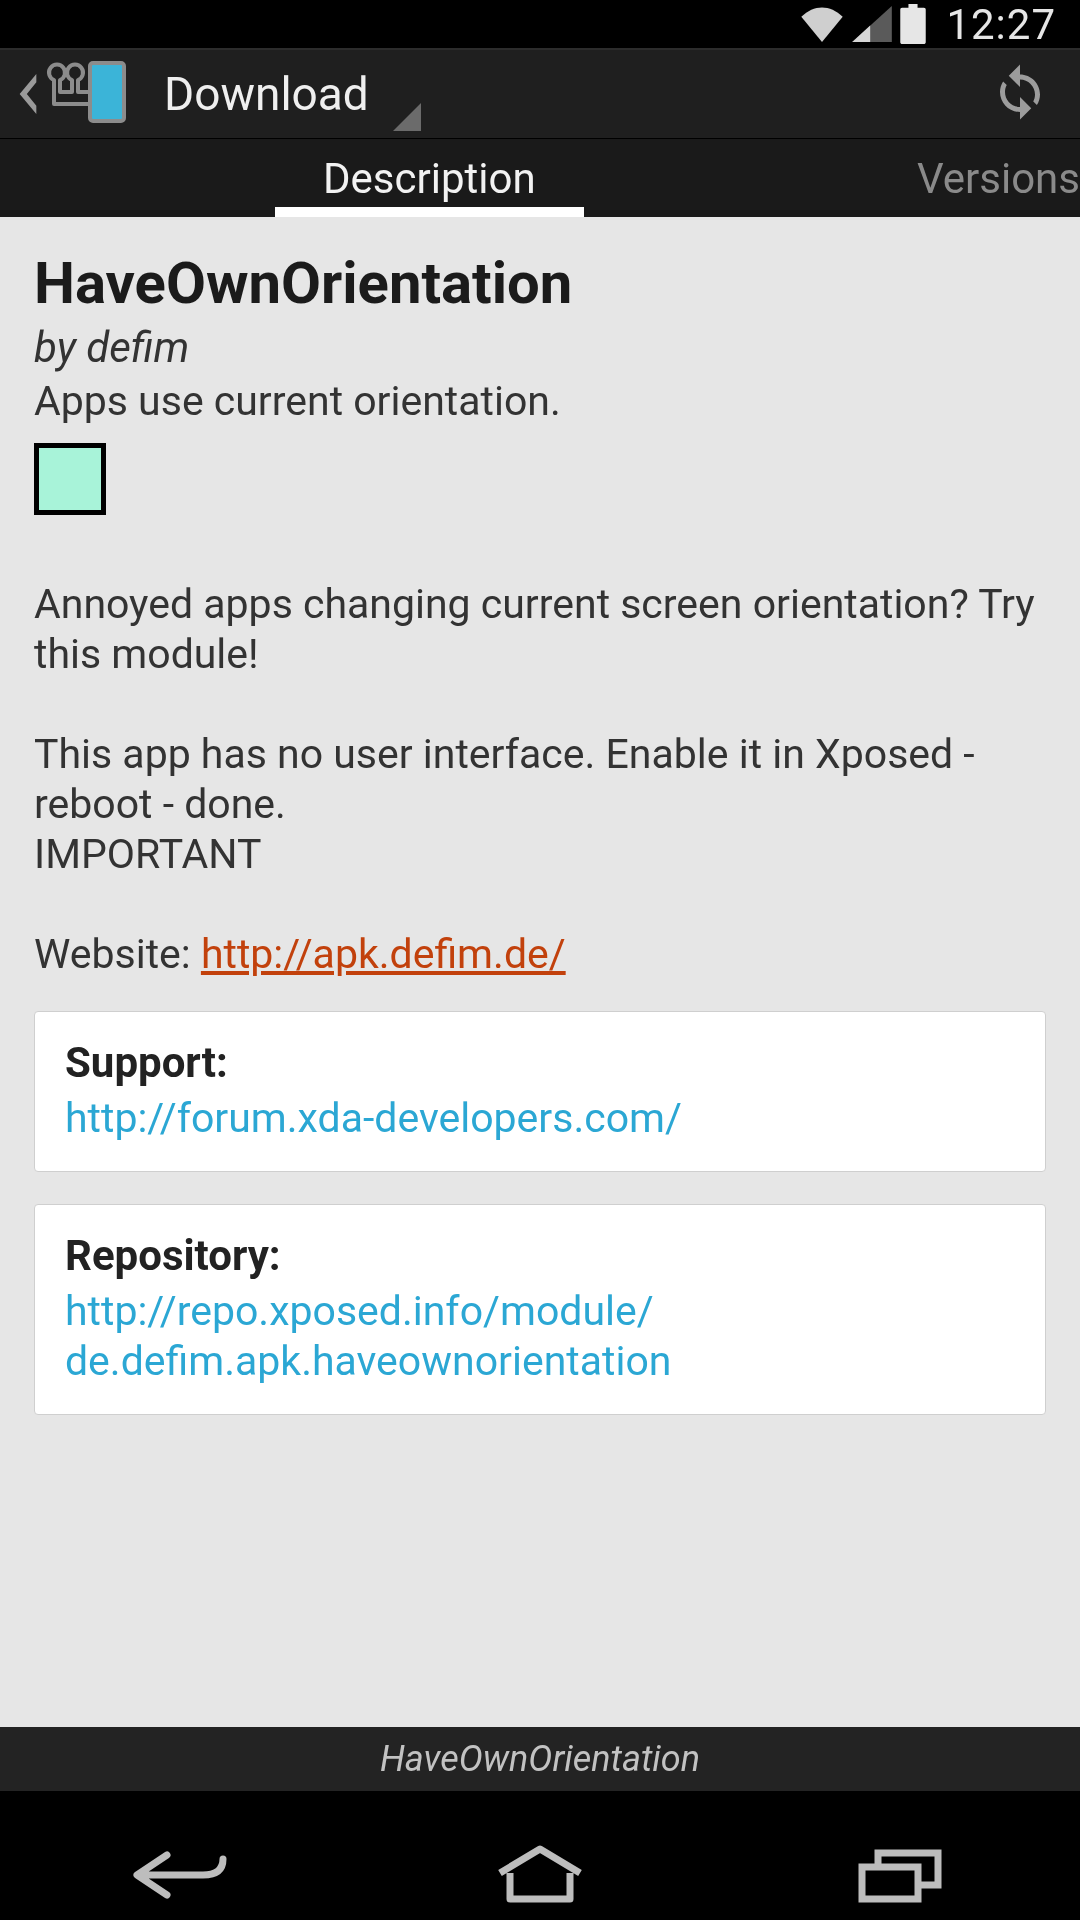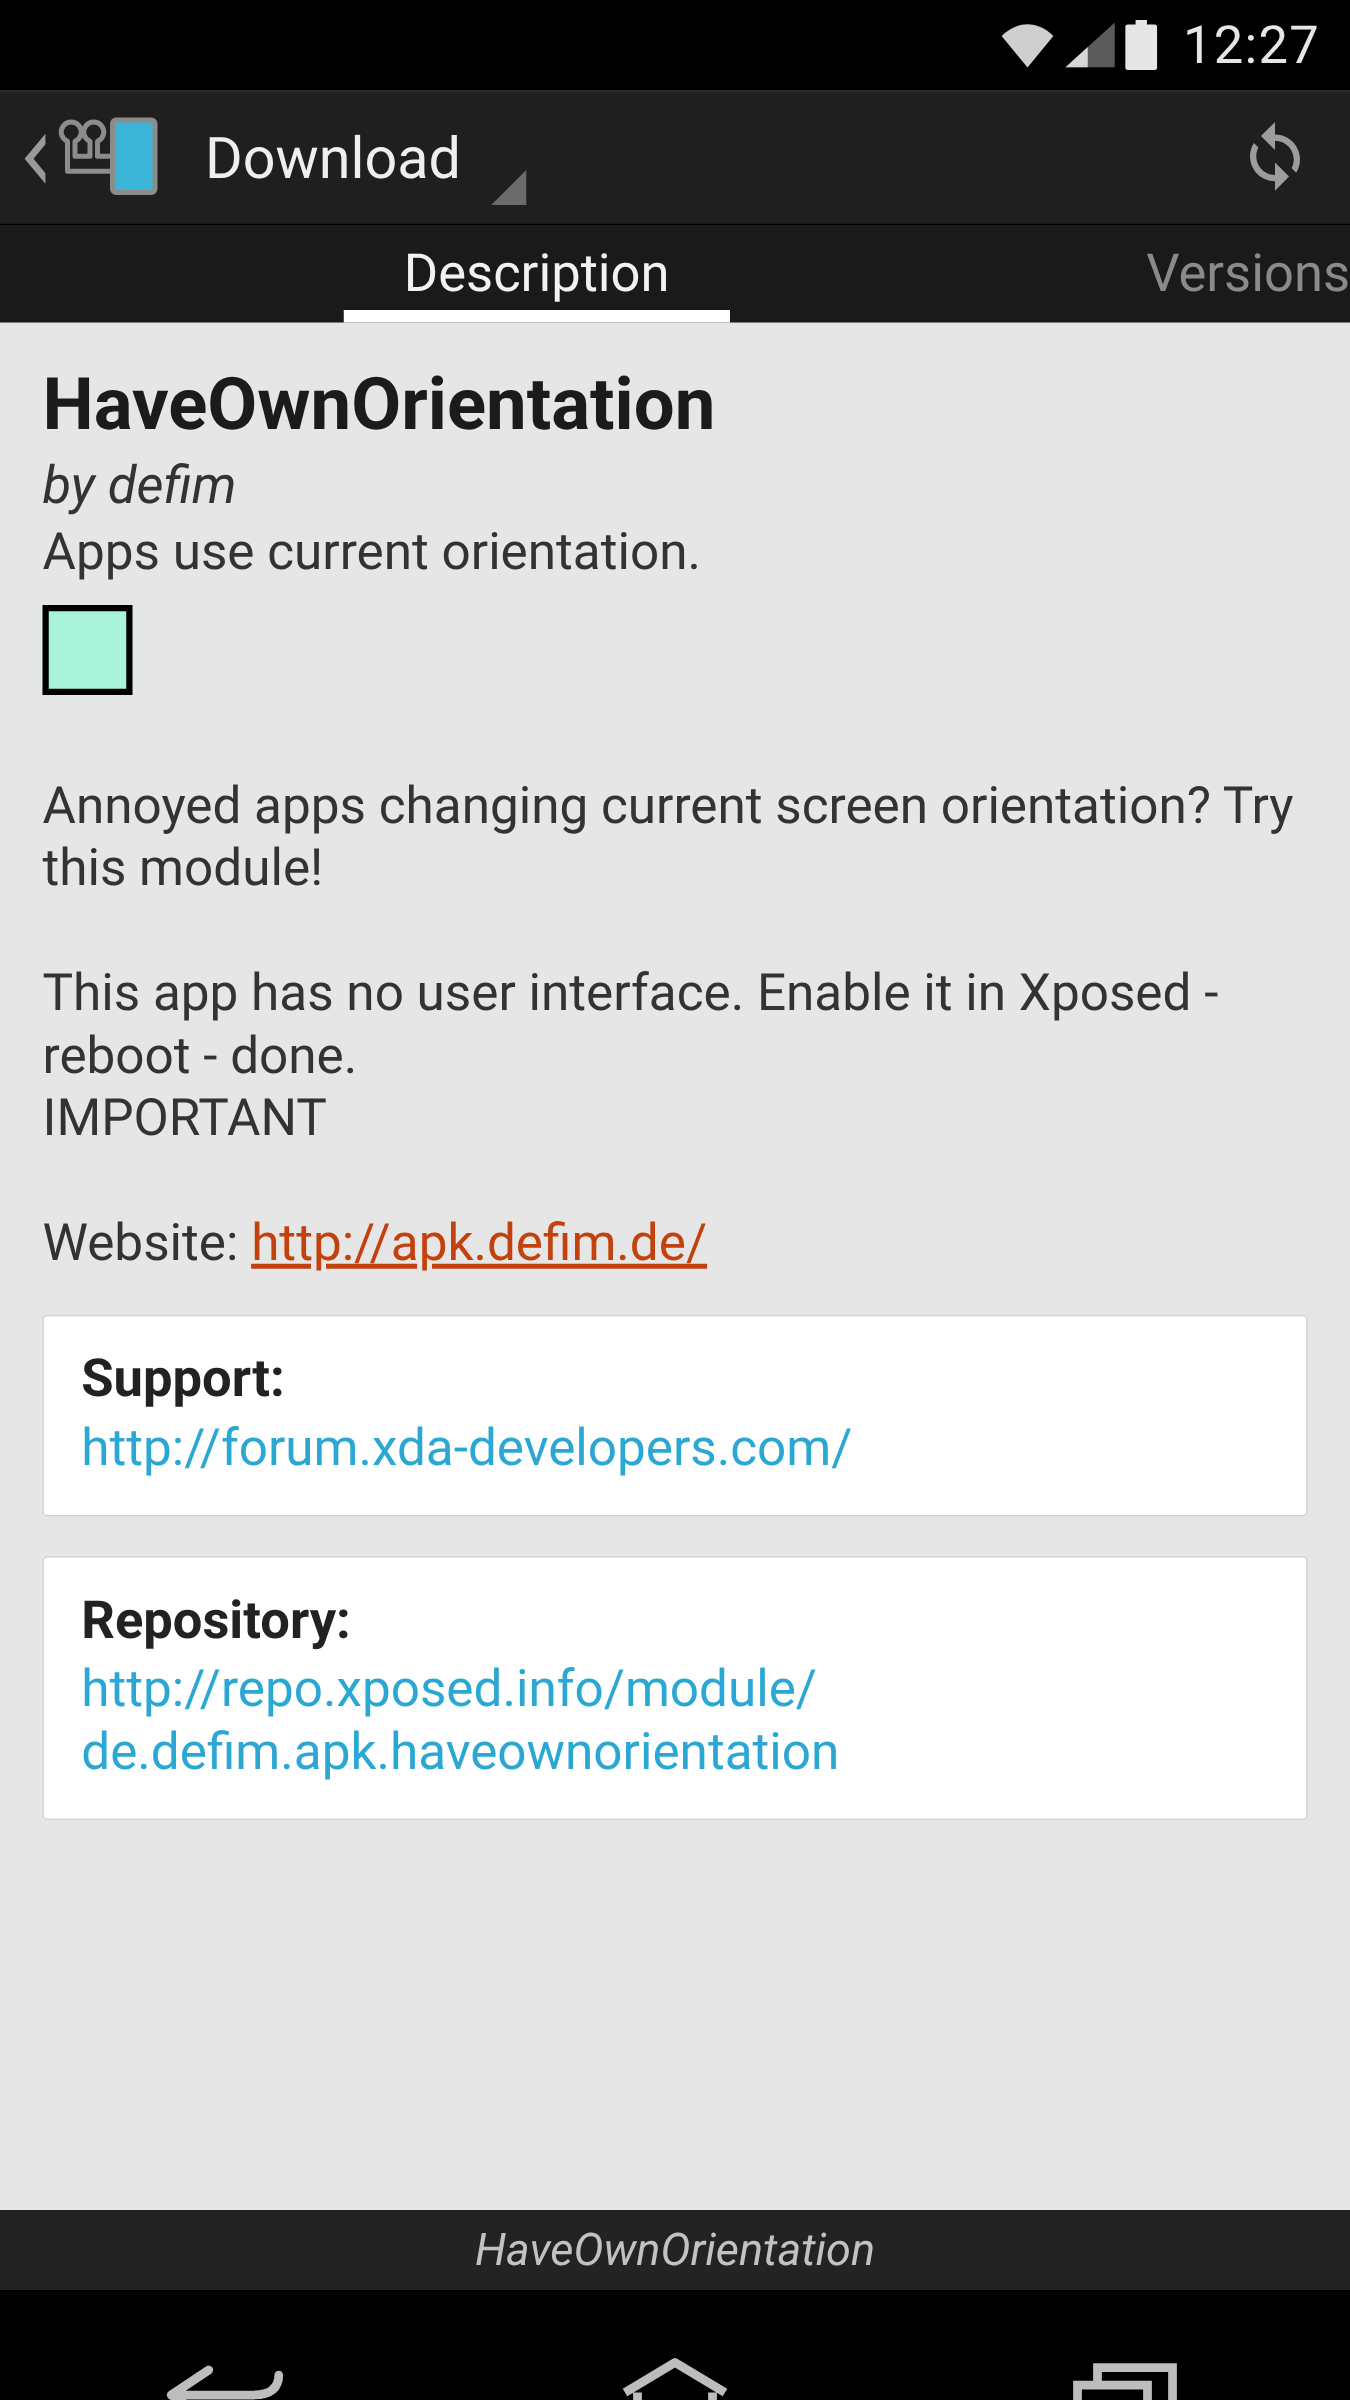--- a/index.html
+++ b/index.html
@@ -1,22 +1,22 @@
 <!DOCTYPE html>
 <html><head>
 <meta charset="utf-8">
 <style>
 * { margin: 0; padding: 0; box-sizing: border-box; }
 html, body { width: 1080px; height: 1920px; overflow: hidden; font-family: "Roboto", "Helvetica Neue", Arial, sans-serif; background: #000; color: #fff; }
 
-.statusbar { height: 72px; background: #000; display: flex; align-items: center; justify-content: flex-end; padding: 0 24px; gap: 8px; }
+.statusbar { height: 48px; background: #000; display: flex; align-items: center; justify-content: flex-end; padding: 0 24px; gap: 8px; }
 .statusbar .time { font-size: 42px; color: #e6e6e6; margin-left: 12px; letter-spacing: 1px; }
 .statusbar svg { display: block; }
 
-.toolbar { height: 108px; background: #1f1f1f; display: flex; align-items: center; padding: 0 18px; border-top: 2px solid #2c2c2c; border-bottom: 1px solid #000; }
+.toolbar { height: 91px; background: #1f1f1f; display: flex; align-items: center; padding: 0 18px; border-top: 2px solid #2c2c2c; border-bottom: 1px solid #000; }
 .tb-back { display: flex; align-items: center; gap: 6px; height: 100%; padding-right: 18px; }
 .tb-title { font-size: 46px; color: #efefef; margin-left: 18px; }
 .tb-spinner-tri { width: 0; height: 0; border-left: 28px solid transparent; border-bottom: 28px solid #6b6b6b; margin-left: 24px; margin-top: 46px; }
 .tb-spacer { flex: 1; }
 .tb-refresh { padding: 0 12px; }
 
 .tabs { height: 78px; background: #1a1a1a; display: flex; align-items: stretch; }
 .tab { flex: 0 0 auto; display: flex; align-items: center; justify-content: center; font-size: 42px; color: #8a8a8a; position: relative; padding: 0 48px; }
 .tab.active { color: #f2f2f2; text-align: center; }
 .tab.active::after { content: ""; position: absolute; left: 0; right: 0; bottom: 0; height: 10px; background: #fff; }

